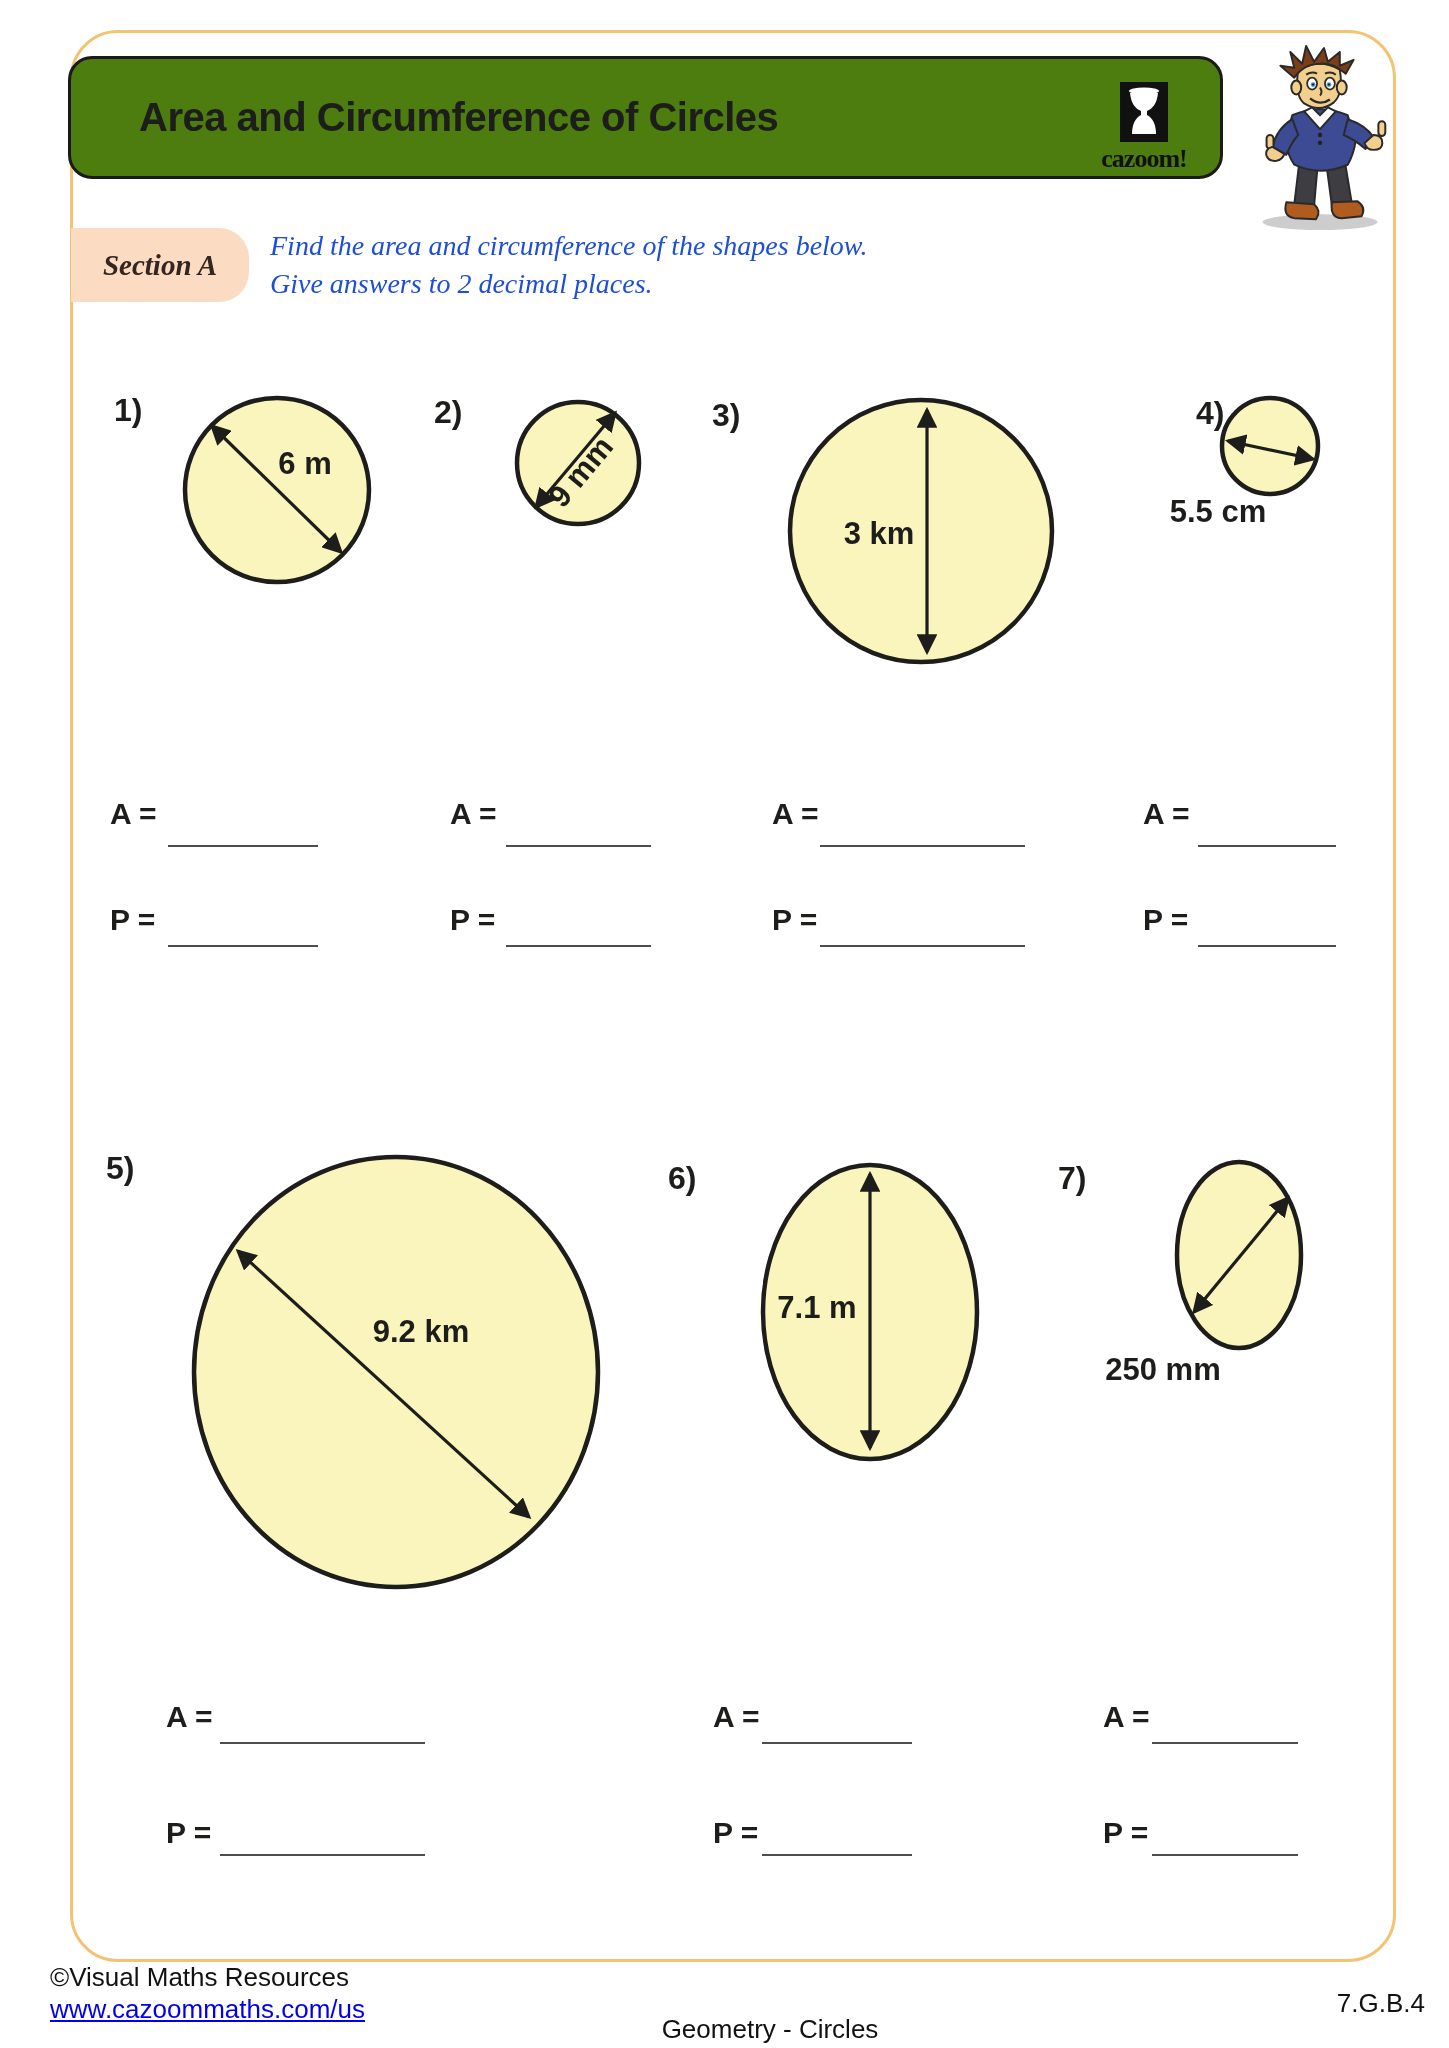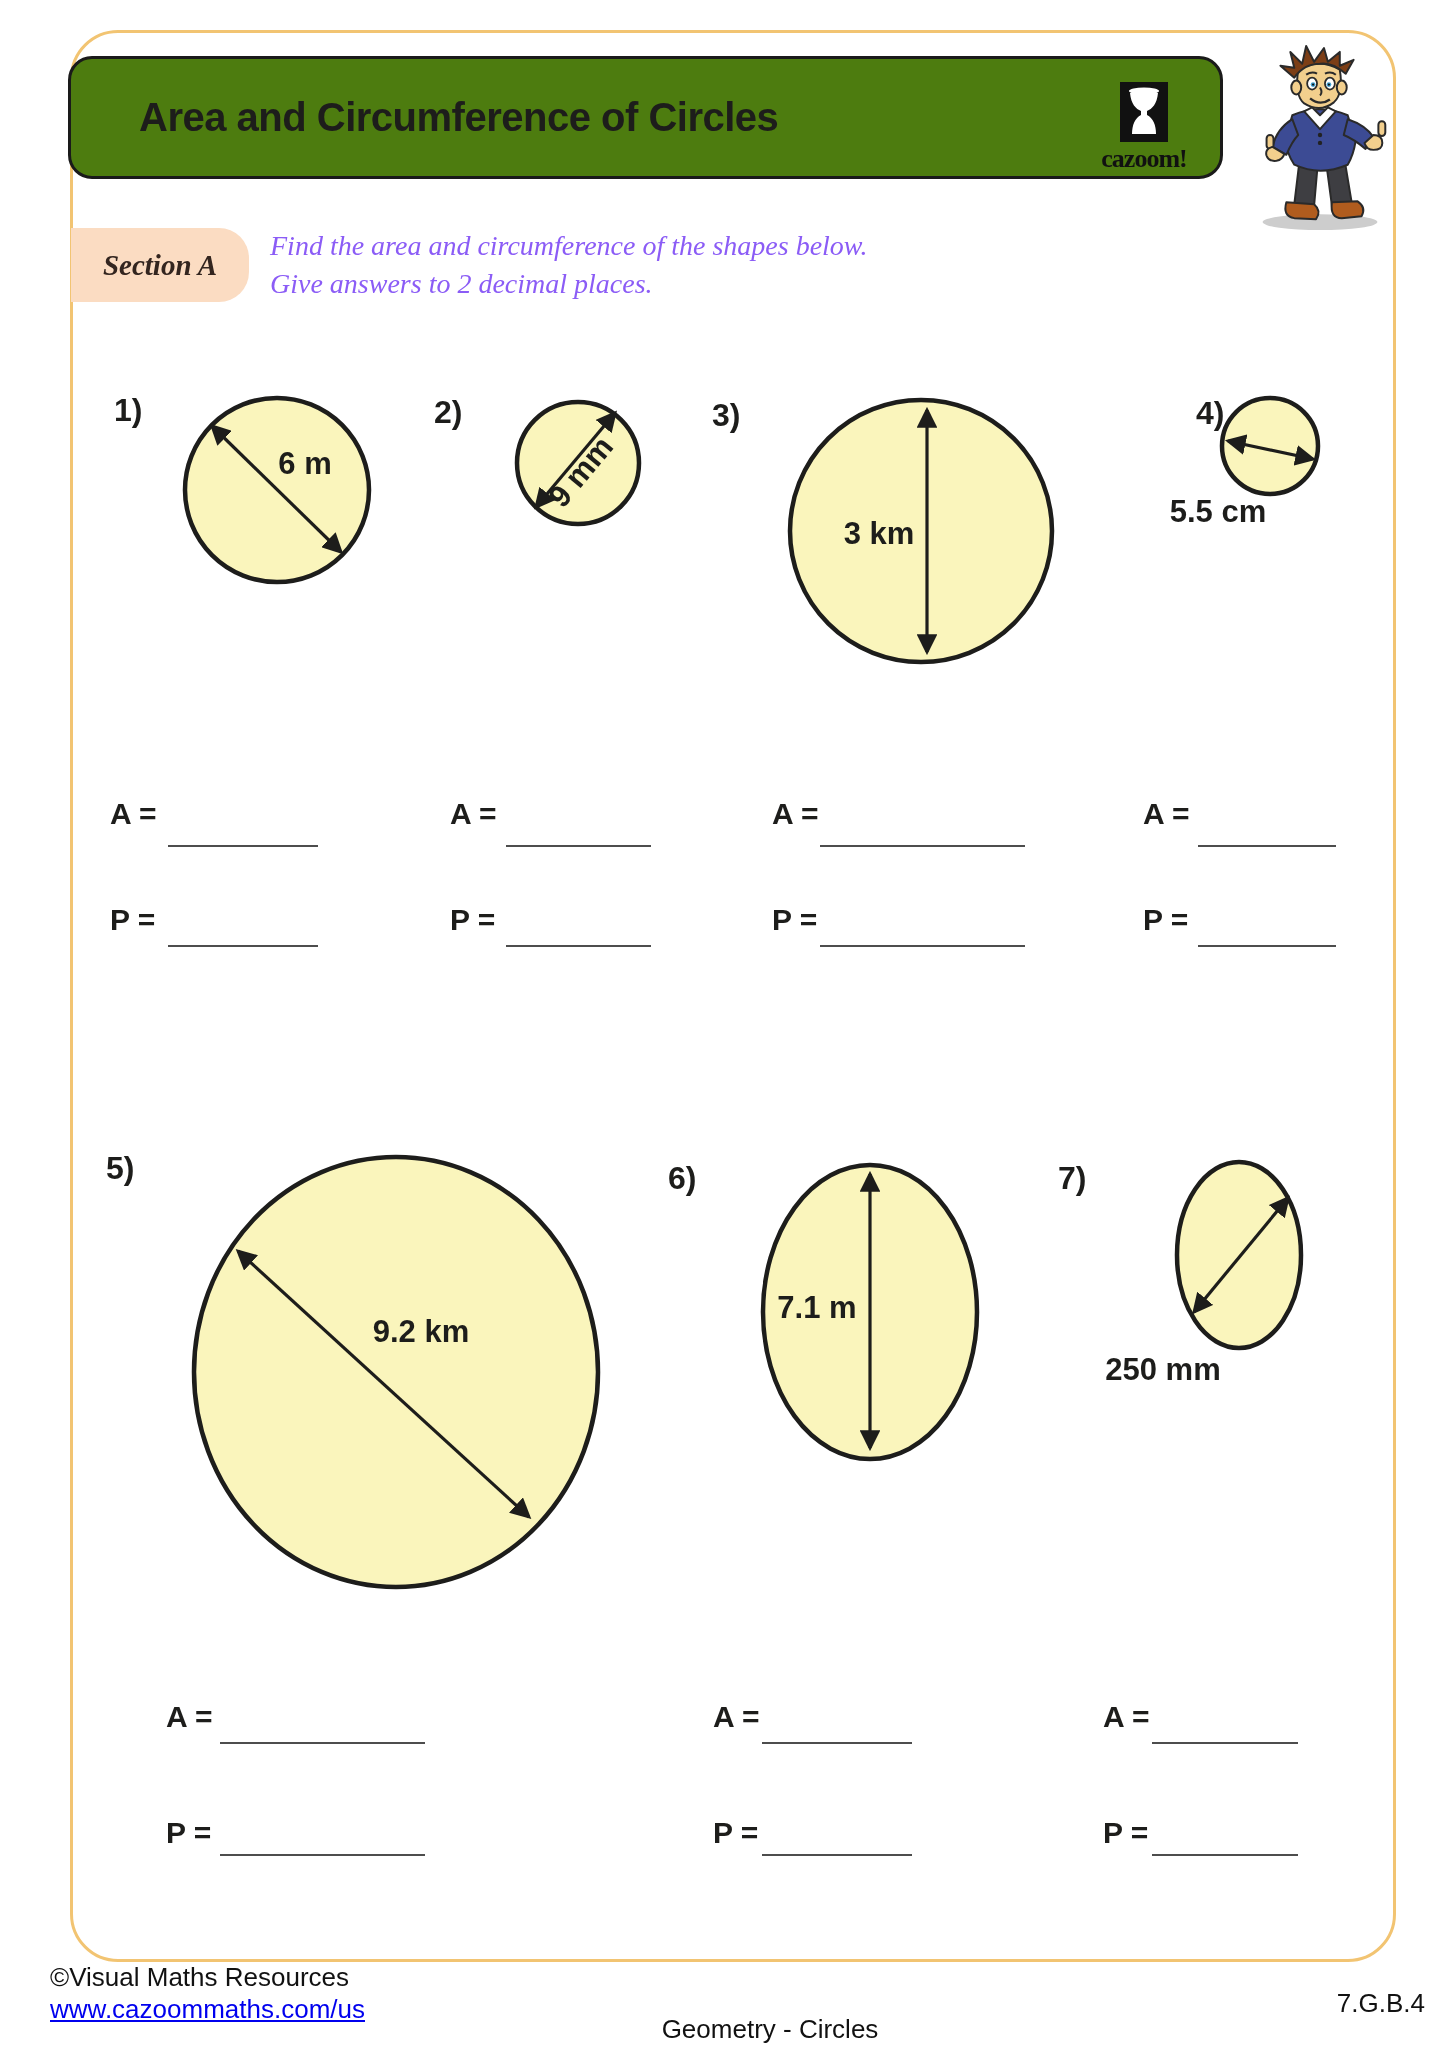--- a/index.html
+++ b/index.html
@@ -32,21 +32,21 @@
     left:71px;top:228px;width:178px;height:74px;
     background:var(--section-bg,#FBDCC2);border-radius:0 30px 30px 0;
     display:flex;align-items:center;justify-content:center;
   }
   .section-pill span{
     font-family:"Liberation Serif",serif;font-style:italic;font-weight:bold;
     font-size:29px;color:#33251f;
   }
   .instructions{
     left:270px;top:227px;font-family:"Liberation Serif",serif;font-style:italic;
-    font-size:28px;line-height:38px;color:#8b5cf6;
+    font-size:28px;line-height:38px;color:#1d4ed8;
   }
   
   .qnum{font-size:32px;font-weight:bold;color:#1d1d1b;}
   .meas{
     font-size:31px;font-weight:bold;color:#1d1d1b;white-space:nowrap;
     transform:translate(-50%,-50%);
   }
   .meas.rot{transform:translate(-50%,-50%) rotate(-50deg);}
   
   svg.figs{left:0;top:0;}

